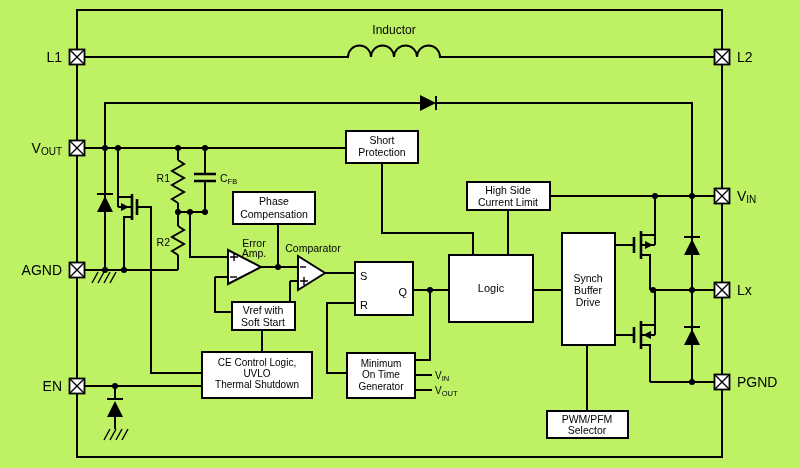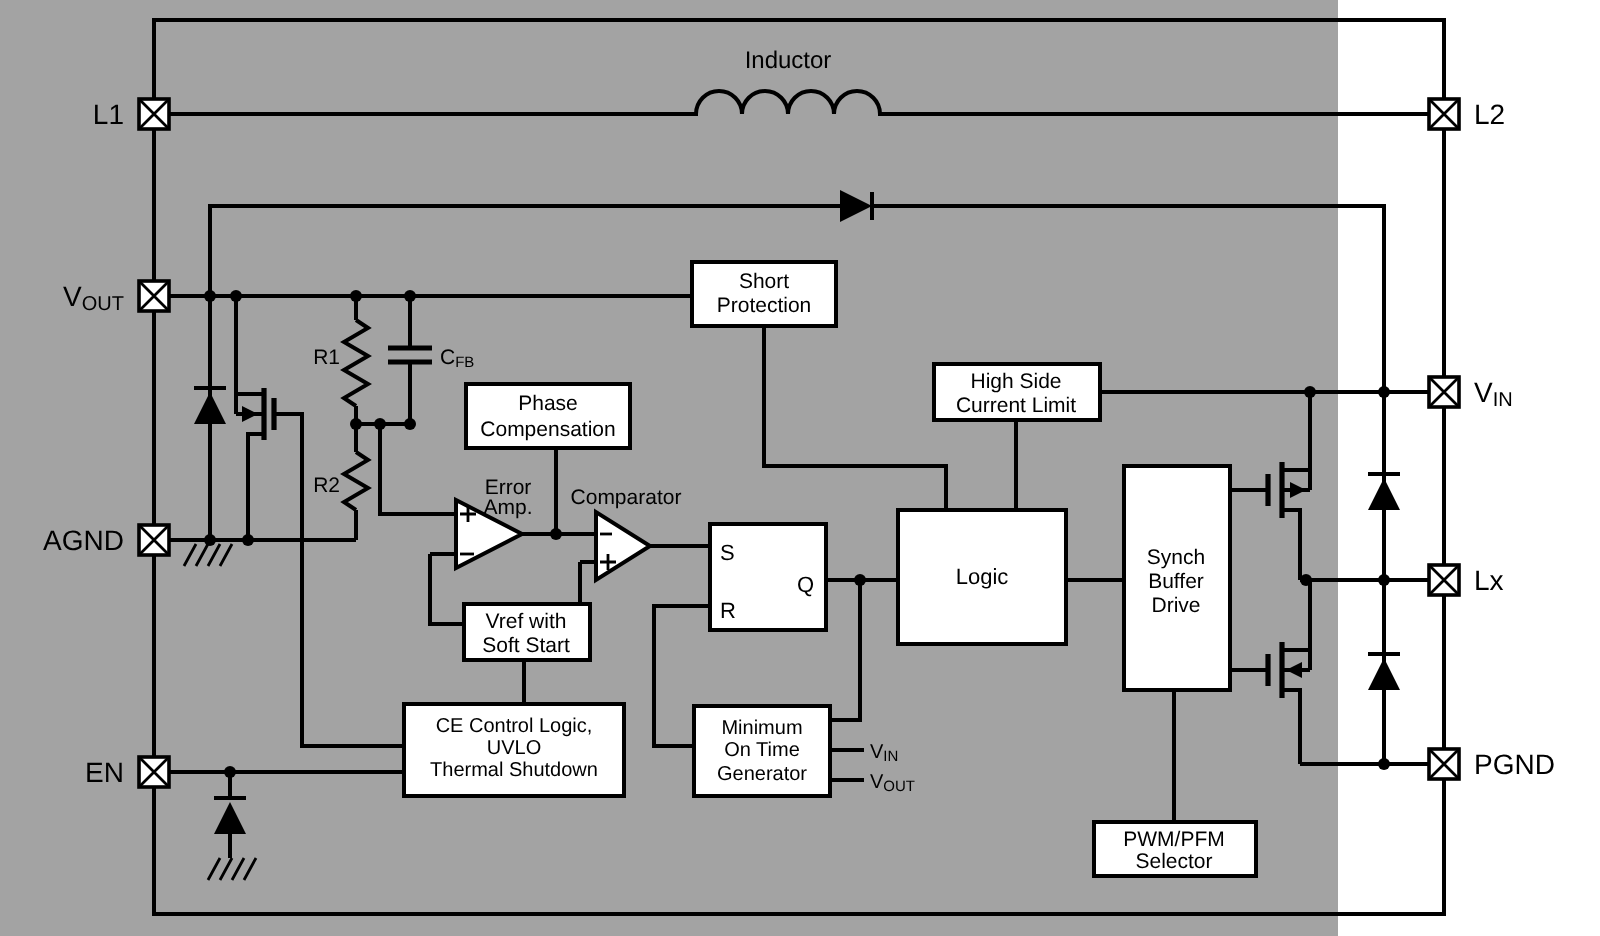--- a/index.html
+++ b/index.html
@@ -1,16 +1,16 @@
 <!DOCTYPE html>
 <html><head>
 <meta charset="utf-8">
 <style>
   html,body{margin:0;padding:0;background:#ffffff;}
-  .stage{width:669px;height:468px;position:relative;background:#a3a3a3;
+  .stage{width:800px;height:468px;position:relative;background:#bef264;
          font-family:"Liberation Sans", sans-serif;}
   svg{display:block;}
   svg text{font-family:"Liberation Sans", sans-serif;fill:#000;}
   .wire{stroke:#000;stroke-width:2;fill:none;}
   .thick{stroke:#000;stroke-width:2.6;fill:none;}
   .box{fill:#ffffff;stroke:#000;stroke-width:2;}
   .tri{fill:#ffffff;stroke:#000;stroke-width:2;stroke-linejoin:miter;}
   .solid{fill:#000;stroke:none;}
   .dot{fill:#000;stroke:none;}
   .pinbox{fill:#ffffff;stroke:#000;stroke-width:1.8;}

